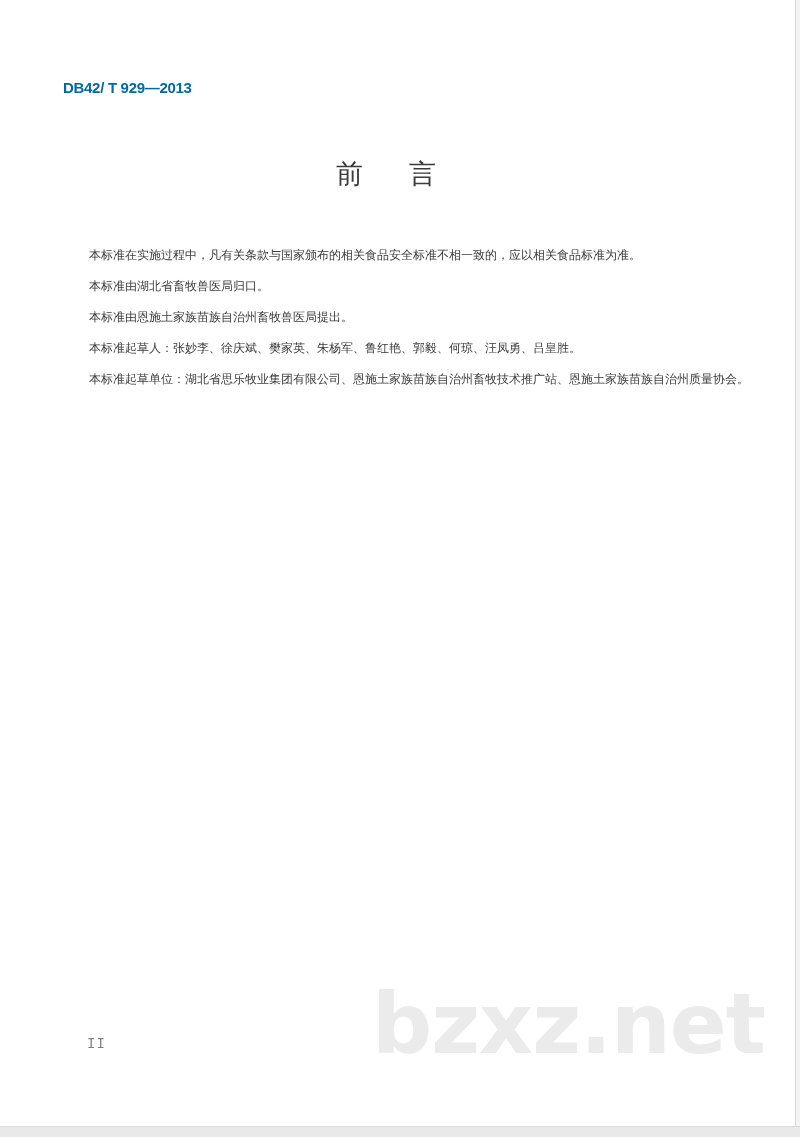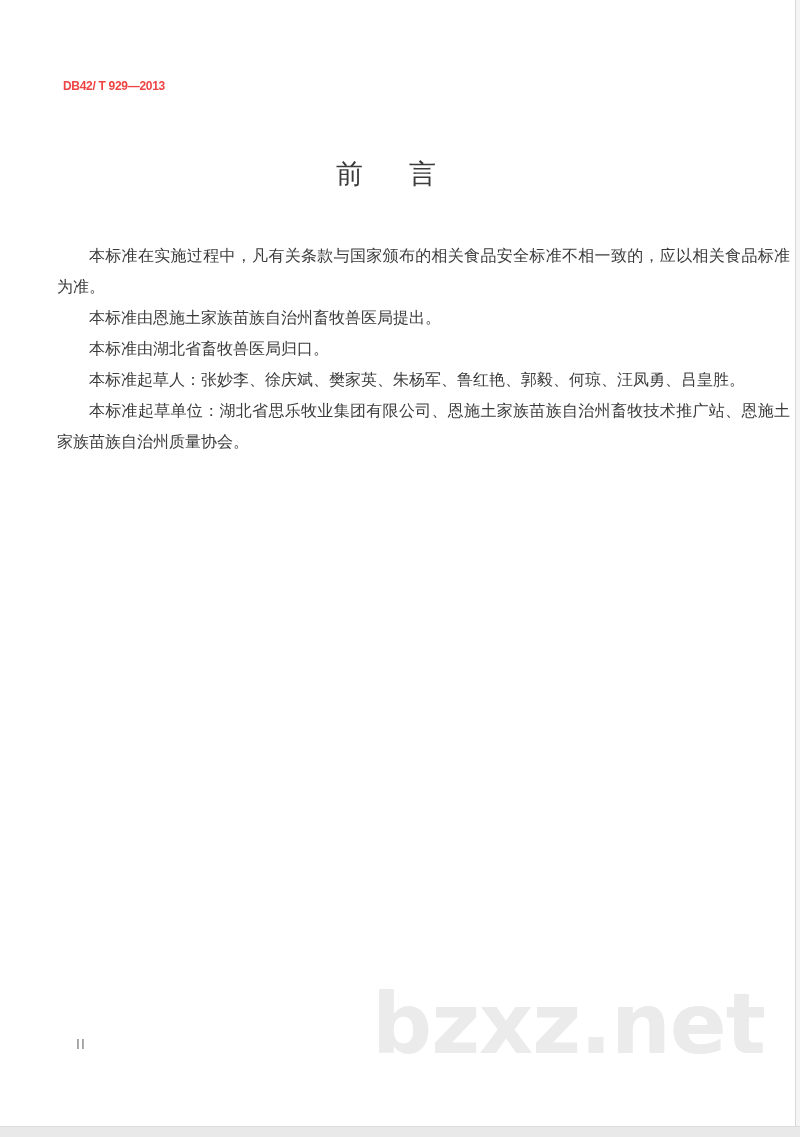--- a/index.html
+++ b/index.html
@@ -12,23 +12,23 @@
     font-family: "Liberation Serif", "DejaVu Serif", serif;
   }
 
   
   .header-code {
     position: absolute;
     left: 63px;
     top: 79px;
     font-family: "Liberation Sans", "DejaVu Sans", sans-serif;
     font-weight: bold;
-    font-size: 12px;
+    font-size: 15px;
     letter-spacing: -0.3px;
-    color: #ef4444;
+    color: #0369a1;
     white-space: nowrap;
   }
 
   
   .doc-title {
     position: absolute;
     left: 336px;
     top: 159px;
     display: flex;
     gap: 46px;
@@ -38,21 +38,21 @@
     color: #3b3b3b;
     line-height: 1.15;
   }
 
   
   .body-text {
     position: absolute;
     left: 57px;
     top: 240px;
     width: 733px;
-    font-size: 16px;
+    font-size: 12px;
     line-height: 31px;
     color: #3b3b3b;
     text-align: justify;
   }
   .body-text p {
     margin: 0;
     text-indent: 32px;
   }
 
   
@@ -66,23 +66,23 @@
     line-height: 84px;
     letter-spacing: -1px;
     color: #ebebeb;
     user-select: none;
     white-space: nowrap;
   }
 
   
   .page-number {
     position: absolute;
-    left: 76px;
+    left: 87px;
     top: 1036px;
-    font-family: Liberation Sans, sans-serif;
+    font-family: Liberation Mono, monospace;
     font-size: 14px;
     letter-spacing: 1px;
     color: #808080;
   }
 
   
   .edge-strip {
     position: absolute;
     top: 0; bottom: 0; right: 0;
     width: 4px;
@@ -112,22 +112,22 @@
 
   <div class="header-code">DB42/ T 929—2013</div>
 
   <div class="doc-title">
     <span>前</span>
     <span>言</span>
   </div>
 
   <div class="body-text">
     <p>本标准在实施过程中，凡有关条款与国家颁布的相关食品安全标准不相一致的，应以相关食品标准为准。</p>
+    <p>本标准由湖北省畜牧兽医局归口。</p>
     <p>本标准由恩施土家族苗族自治州畜牧兽医局提出。</p>
-    <p>本标准由湖北省畜牧兽医局归口。</p>
     <p>本标准起草人：张妙李、徐庆斌、樊家英、朱杨军、鲁红艳、郭毅、何琼、汪凤勇、吕皇胜。</p>
     <p>本标准起草单位：湖北省思乐牧业集团有限公司、恩施土家族苗族自治州畜牧技术推广站、恩施土家族苗族自治州质量协会。</p>
   </div>
 
   <div class="page-number">II</div>
 
   <div class="edge-strip"></div>
   <div class="edge-line"></div>
   <div class="bottom-strip"></div>
 

